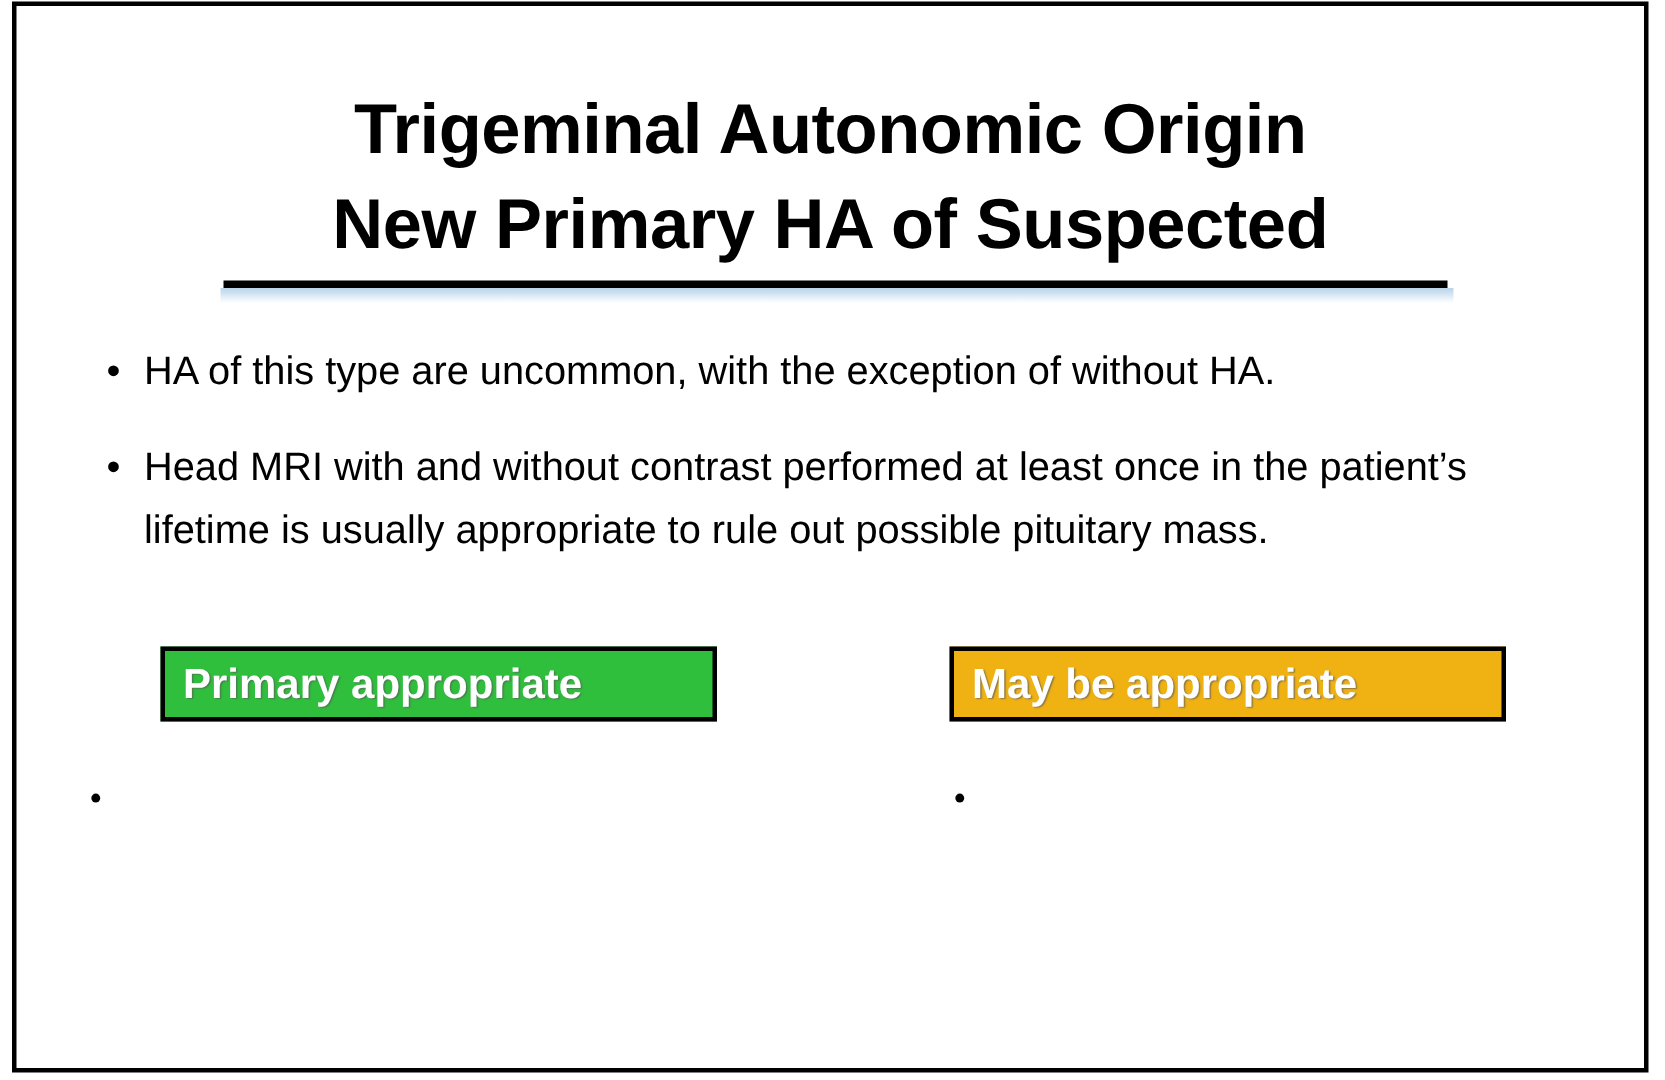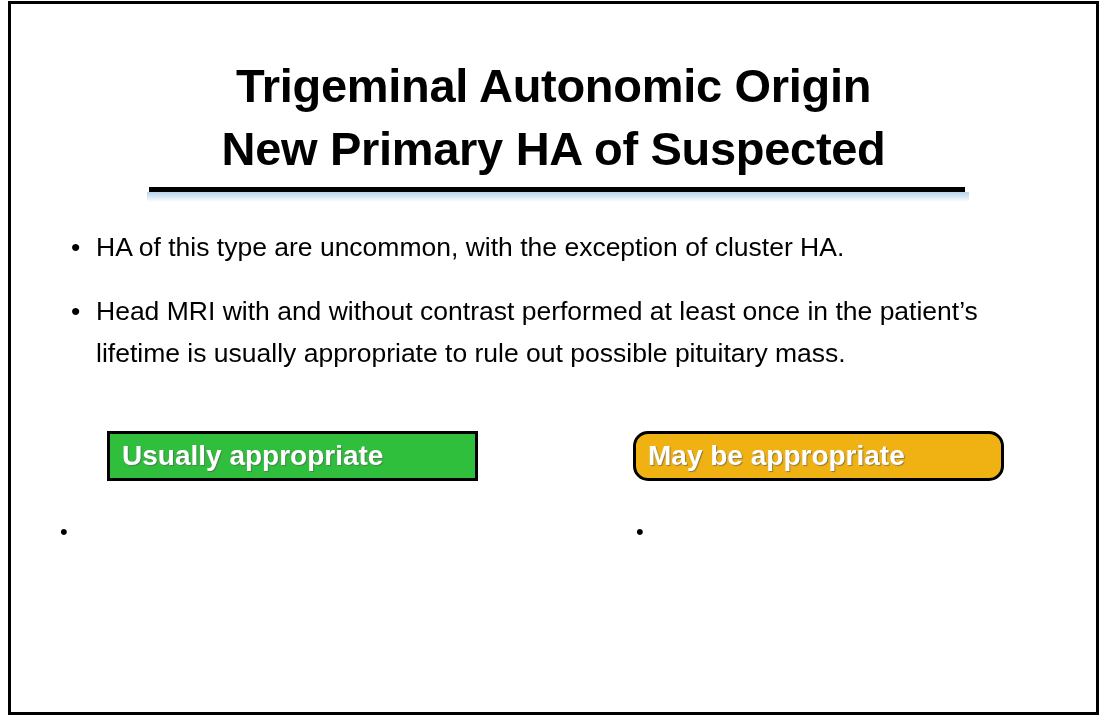--- a/index.html
+++ b/index.html
@@ -159,35 +159,35 @@
     <div class="title-line">New Primary HA of Suspected</div>
   </div>
 
   <div id="title-rule" style="background: rgb(0, 0, 0);"></div>
   <div id="title-rule-glow"></div>
 
   <div id="body-list">
 
     <div class="body-item" id="body-item-1">
       <span class="bullet-dot">•</span>
-      <span class="body-text">HA of this type are uncommon, with the exception of cluster HA.</span>
+      <span class="body-text">HA of this type are uncommon, with the exception of without HA.</span>
     </div>
 
     <div class="body-item" id="body-item-2">
       <span class="bullet-dot">•</span>
       <span class="body-text">Head MRI with and without contrast performed at least once in the patient’s lifetime is usually appropriate to rule out possible pituitary mass.</span>
     </div>
 
   </div>
 
   <div class="badge" id="badge-usually" style="background: rgb(47, 191, 61); border-color: rgb(0, 0, 0);">
-    <span class="badge-label" style="color: rgb(255, 255, 255);">Usually appropriate</span>
+    <span class="badge-label" style="color: rgb(255, 255, 255);">Primary appropriate</span>
   </div>
 
-  <div class="badge" id="badge-may" style="background: rgb(240, 178, 19); border-color: rgb(0, 0, 0); border-radius: 15px;">
+  <div class="badge" id="badge-may" style="background: rgb(240, 178, 19); border-color: rgb(0, 0, 0);">
     <span class="badge-label" style="color: rgb(255, 255, 255);">May be appropriate</span>
   </div>
 
   <div class="rec-item" id="rec-item-usually">
     <span class="bullet-dot">•</span>
   </div>
 
   <div class="rec-item" id="rec-item-may">
     <span class="bullet-dot">•</span>
   </div>

